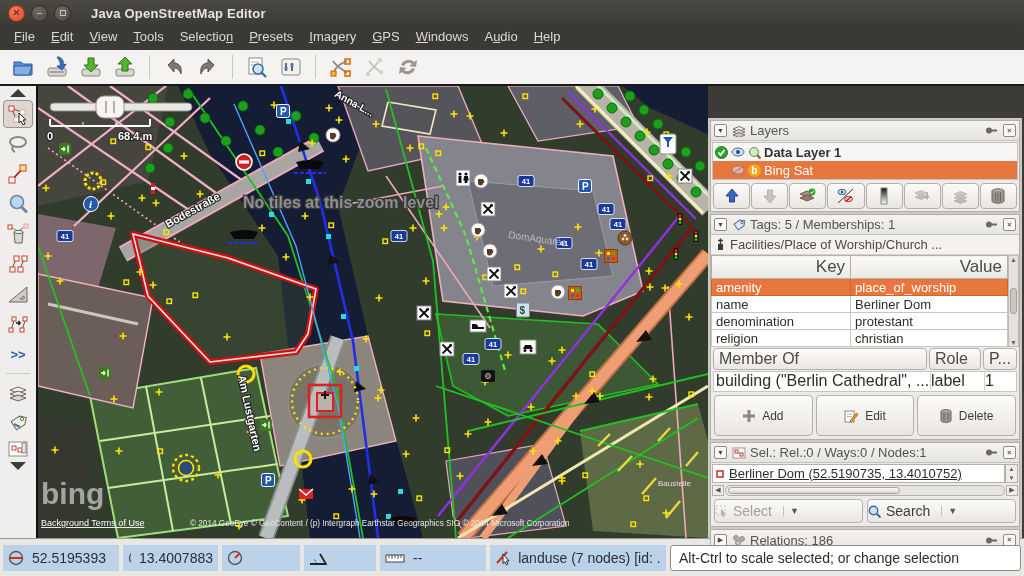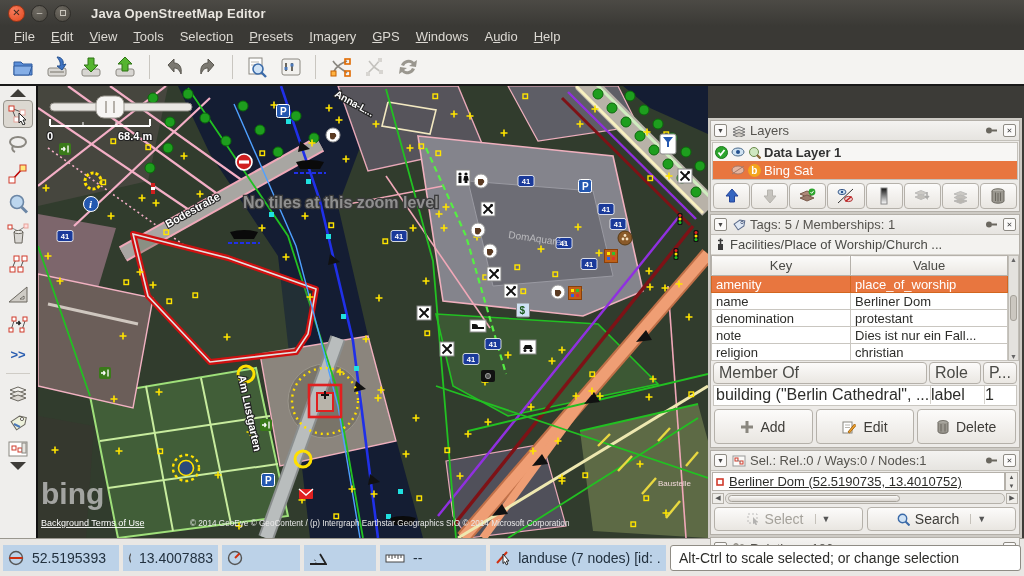--- a/index.html
+++ b/index.html
@@ -48,43 +48,43 @@
   .layer-rows { background:#f7f6f4; border:1px solid #c4c1ba; margin:1px; }
   .layer-row { height:18px; display:flex; align-items:center; gap:3px; padding:0 2px; font-size:13px; color:#333; }
   .layer-row.sel { background:#e8763f; color:#fff; }
   .layer-btns { display:flex; gap:1px; padding:2px; }
   .lay-btn { flex:1; height:26px; background:linear-gradient(#fcfbfa,#e9e6e1); border:1px solid #b5b1aa; border-radius:4px; display:flex; align-items:center; justify-content:center; }
 
   
   .preset-row { display:flex; align-items:center; gap:4px; padding:2px 4px; font-size:13px; color:#4a4a46; border-bottom:1px solid #d5d2cc; background:#f3f2ef; white-space:nowrap; overflow:hidden; }
   .tagtable-wrap { display:flex; flex:1; }
   .tagtable { flex:1; border-collapse:collapse; font-size:13px; color:#2d2d2a; background:#fff; table-layout:fixed; }
-  .tagtable th { font-weight:normal; text-align:center; background:linear-gradient(#fcfbfa,#eae7e2); border:1px solid #b5b1aa; border-radius:4px; padding:1px 5px; font-size:13px; color:#4a4a46; height:20px; }
+  .tagtable th { font-weight:normal; text-align:right; background:linear-gradient(#fcfbfa,#eae7e2); border:1px solid #b5b1aa; border-radius:4px; padding:1px 5px; font-size:17px; color:#4a4a46; height:20px; }
   .tagtable td { border:1px solid #c9c6c0; padding:0 4px; height:17px; white-space:nowrap; overflow:hidden; }
   .tagtable tr.sel td { background:#e8763f; color:#fff; border-color:#d2661f; }
   .vscroll { width:11px; background:#e4e2de; border:1px solid #c0bdb6; display:flex; flex-direction:column; align-items:center; justify-content:space-between; font-size:7px; color:#666; }
   .vthumb { width:7px; flex:0 0 26px; background:#cbc7c0; border:1px solid #a6a29a; border-radius:3px; }
   .member-table { font-size:16px; color:#2d2d2a; }
   .member-head { display:flex; gap:2px; padding:1px 2px; }
   .mh { background:linear-gradient(#fcfbfa,#eae7e2); border:1px solid #b5b1aa; border-radius:4px; padding:1px 5px; color:#4a4a46; white-space:nowrap; overflow:hidden; }
   .member-row { display:flex; gap:2px; padding:0 2px 1px; background:#fff; margin:0 2px; border:1px solid #c9c6c0; }
   .member-row div { white-space:nowrap; overflow:hidden; }
   .tag-btns { display:flex; gap:3px; padding:3px; }
-  .tag-btn { flex:1; height:35px; background:linear-gradient(#fcfbfa,#e9e6e1); border:1px solid #b5b1aa; border-radius:4px; display:flex; align-items:center; justify-content:center; gap:7px; font-size:14px; color:#3e3c38; }
+  .tag-btn { flex:1; height:41px; background:linear-gradient(#fcfbfa,#e9e6e1); border:1px solid #b5b1aa; border-radius:4px; display:flex; align-items:center; justify-content:center; gap:7px; font-size:12px; color:#3e3c38; }
 
   
   .sel-list { display:flex; margin:1px; }
   .sel-item { flex:1; background:#fff; border:1px solid #b5b1aa; display:flex; align-items:center; gap:5px; padding:0 3px; height:19px; font-size:13px; color:#2d2d2a; white-space:nowrap; overflow:hidden;text-decoration:underline; }
   .spinner { width:13px; display:flex; flex-direction:column; border:1px solid #b5b1aa; background:#efede9; font-size:6px; color:#555; align-items:center; justify-content:space-around; }
   .hscroll { height:12px; margin:0 1px; display:flex; align-items:center; gap:1px; }
   .hs-btn { width:12px; height:11px; border:1px solid #b5b1aa; background:#efede9; font-size:7px; color:#555; display:flex; align-items:center; justify-content:center; }
   .hs-track { flex:1; height:11px; border:1px solid #b5b1aa; background:#e6e4e0; border-radius:5px; position:relative; }
   .hs-thumb { position:absolute; left:2px; top:1px; width:62%; height:7px; background:linear-gradient(#fbfaf9,#d9d5cf); border:1px solid #a6a29a; border-radius:4px; }
   .sel-btns { display:flex; gap:4px; padding:3px; }
-  .sel-btn { flex:1; height:24px; background:linear-gradient(#fcfbfa,#e9e6e1); border:1px solid #b5b1aa; border-radius:4px; display:flex; align-items:center; justify-content:center; gap:5px; font-size:14px; color:#3e3c38; }
+  .sel-btn { flex:1; height:24px; background:linear-gradient(#fcfbfa,#e9e6e1); border:1px solid #b5b1aa; border-radius:4px; display:flex; align-items:center; gap:5px; font-size:14px; color:#3e3c38; }
   .sel-btn .caret { font-size:9px; color:#555; margin-left:6px; border-left:1px solid #c5c1ba; padding-left:6px; }
   .sel-btn.disabled { color:#a5a29b; }
 
   
   .statusbar { height:38px; background:#e9e7e4; border-top:1px solid #9a978f; display:flex; align-items:center; gap:4px; padding:0 3px; }
   .sb-seg { height:26px; background:#bcd2e8; display:flex; align-items:center; gap:8px; padding:0 5px; font-size:14px; color:#22313f; }
   .sb-hint { height:26px; flex:1; background:#fff; border:1px solid #8f8c85; border-radius:3px; display:flex; align-items:center; padding:0 8px; font-size:14px; color:#2d2d2a; white-space:nowrap; overflow:hidden; }
 
   text.maplabel { fill:#fff; stroke:#222; stroke-width:2.2px; paint-order:stroke; font-weight:bold; }
 </style>
@@ -885,24 +885,20 @@
               </tr>
           <tr>
                 <td>name</td>
                 <td>Berliner Dom</td>
               </tr>
           <tr>
                 <td>denomination</td>
                 <td>protestant</td>
               </tr>
           <tr>
-                <td>note</td>
-                <td>Dies ist nur ein Fall...</td>
-              </tr>
-          <tr>
                 <td>religion</td>
                 <td>christian</td>
               </tr>
         </tbody>
           </table>
         <div class="vscroll">
             <span>▲</span>
             <div class="vthumb"></div>
             <span>▼</span>
           </div>

